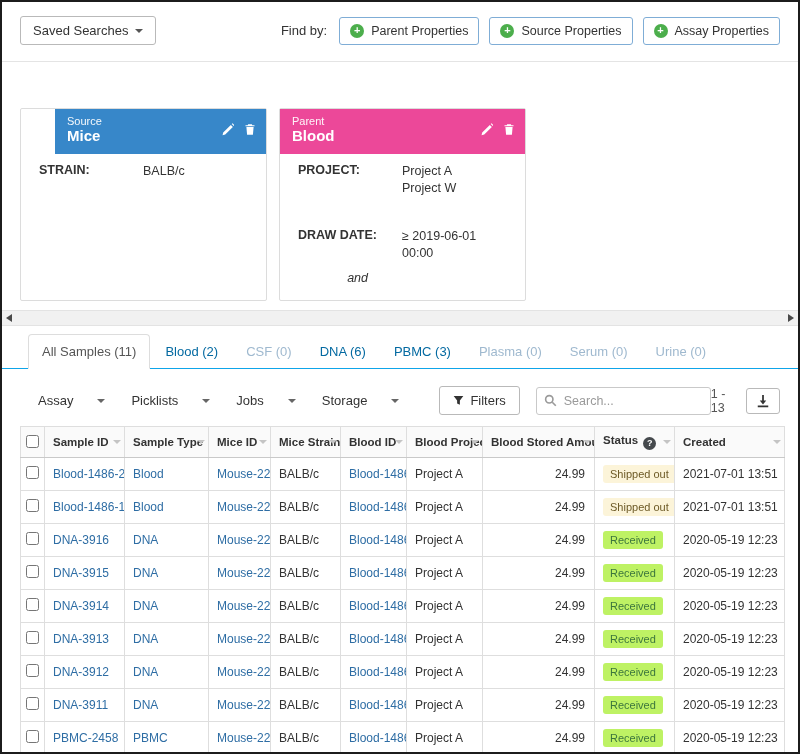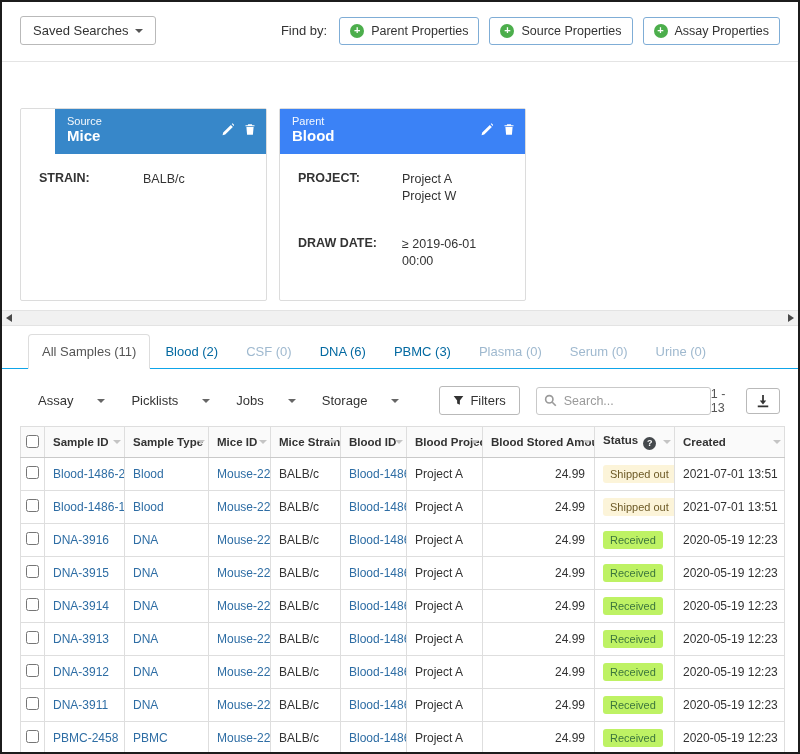--- a/index.html
+++ b/index.html
@@ -26,26 +26,26 @@
   .find-by-label { font-size: 13px; color: #333; margin-right: 2px; }
   .prop-btn { border-color: #7fadd6; font-size: 12.5px; padding: 6px 10px; }
   .plus-icon { width: 14px; height: 14px; border-radius: 50%; background: #4cae4c; color: #fff; font-size: 11px; line-height: 13px; text-align: center; font-weight: bold; flex: 0 0 14px; }
   .divider { border-top: 1px solid #e4e4e4; margin-top: 16px; }
 
   
   .cards { padding: 46px 18px 0 18px; display: flex; gap: 12px; }
   .card { width: 247px; height: 193px; border: 1px solid #dcdcdc; border-radius: 2px; background: #fff; }
   .card-header { position: relative; color: #fff; padding: 6px 12px 8px 12px; height: 45px; }
   .card-header--source { background: #3787c9; margin-left: 34px; }
-  .card-header--parent { background: #3b82f6; }
+  .card-header--parent { background: #ec4899; }
   .card-type { font-size: 11px; opacity: .95; }
   .card-name { font-size: 15px; font-weight: bold; line-height: 17px; }
   .card-icons { position: absolute; right: 10px; top: 14px; display: flex; gap: 10px; }
   .card-icon { cursor: pointer; display: inline-flex; }
-  .card-body { padding: 17px 14px 0 18px; font-size: 12.5px; }
+  .card-body { padding: 9px 14px 0 18px; font-size: 12.5px; }
   .crow { display: flex; margin-bottom: 9px; }
   .crow-label { width: 104px; flex: 0 0 104px; font-weight: bold; }
   .crow-label--italic { font-style: italic; font-weight: normal; text-align: right; padding-right: 34px; }
   .crow-values div { line-height: 17px; }
   .crow--spaced { margin-top: 31px; }
 
   
   .hscroll { margin-top: 9px; height: 16px; background: #f1f1f1; border-top: 1px solid #e3e3e3; border-bottom: 1px solid #e3e3e3; display: flex; justify-content: space-between; align-items: center; padding: 0 4px; }
   .tri-left  { width:0; height:0; border-right: 6px solid #4a4a4a; border-top: 4px solid transparent; border-bottom: 4px solid transparent; cursor: pointer; }
   .tri-right { width:0; height:0; border-left: 6px solid #4a4a4a; border-top: 4px solid transparent; border-bottom: 4px solid transparent; cursor: pointer; }
@@ -164,20 +164,21 @@
           <div>Project W</div>
         </div>
       </div>
       <div class="crow crow--spaced">
         <div class="crow-label">DRAW DATE:</div>
         <div class="crow-values">
             <div>≥ 2019-06-01 00:00</div>
           </div>
       </div>
       <div class="crow">
+        <div class="crow-label crow-label--italic">and</div>
       </div>
     </div>
   </div>
 </div>
 
 <div class="hscroll">
   <span class="tri-left"></span>
   <span class="tri-right"></span>
 </div>
 

